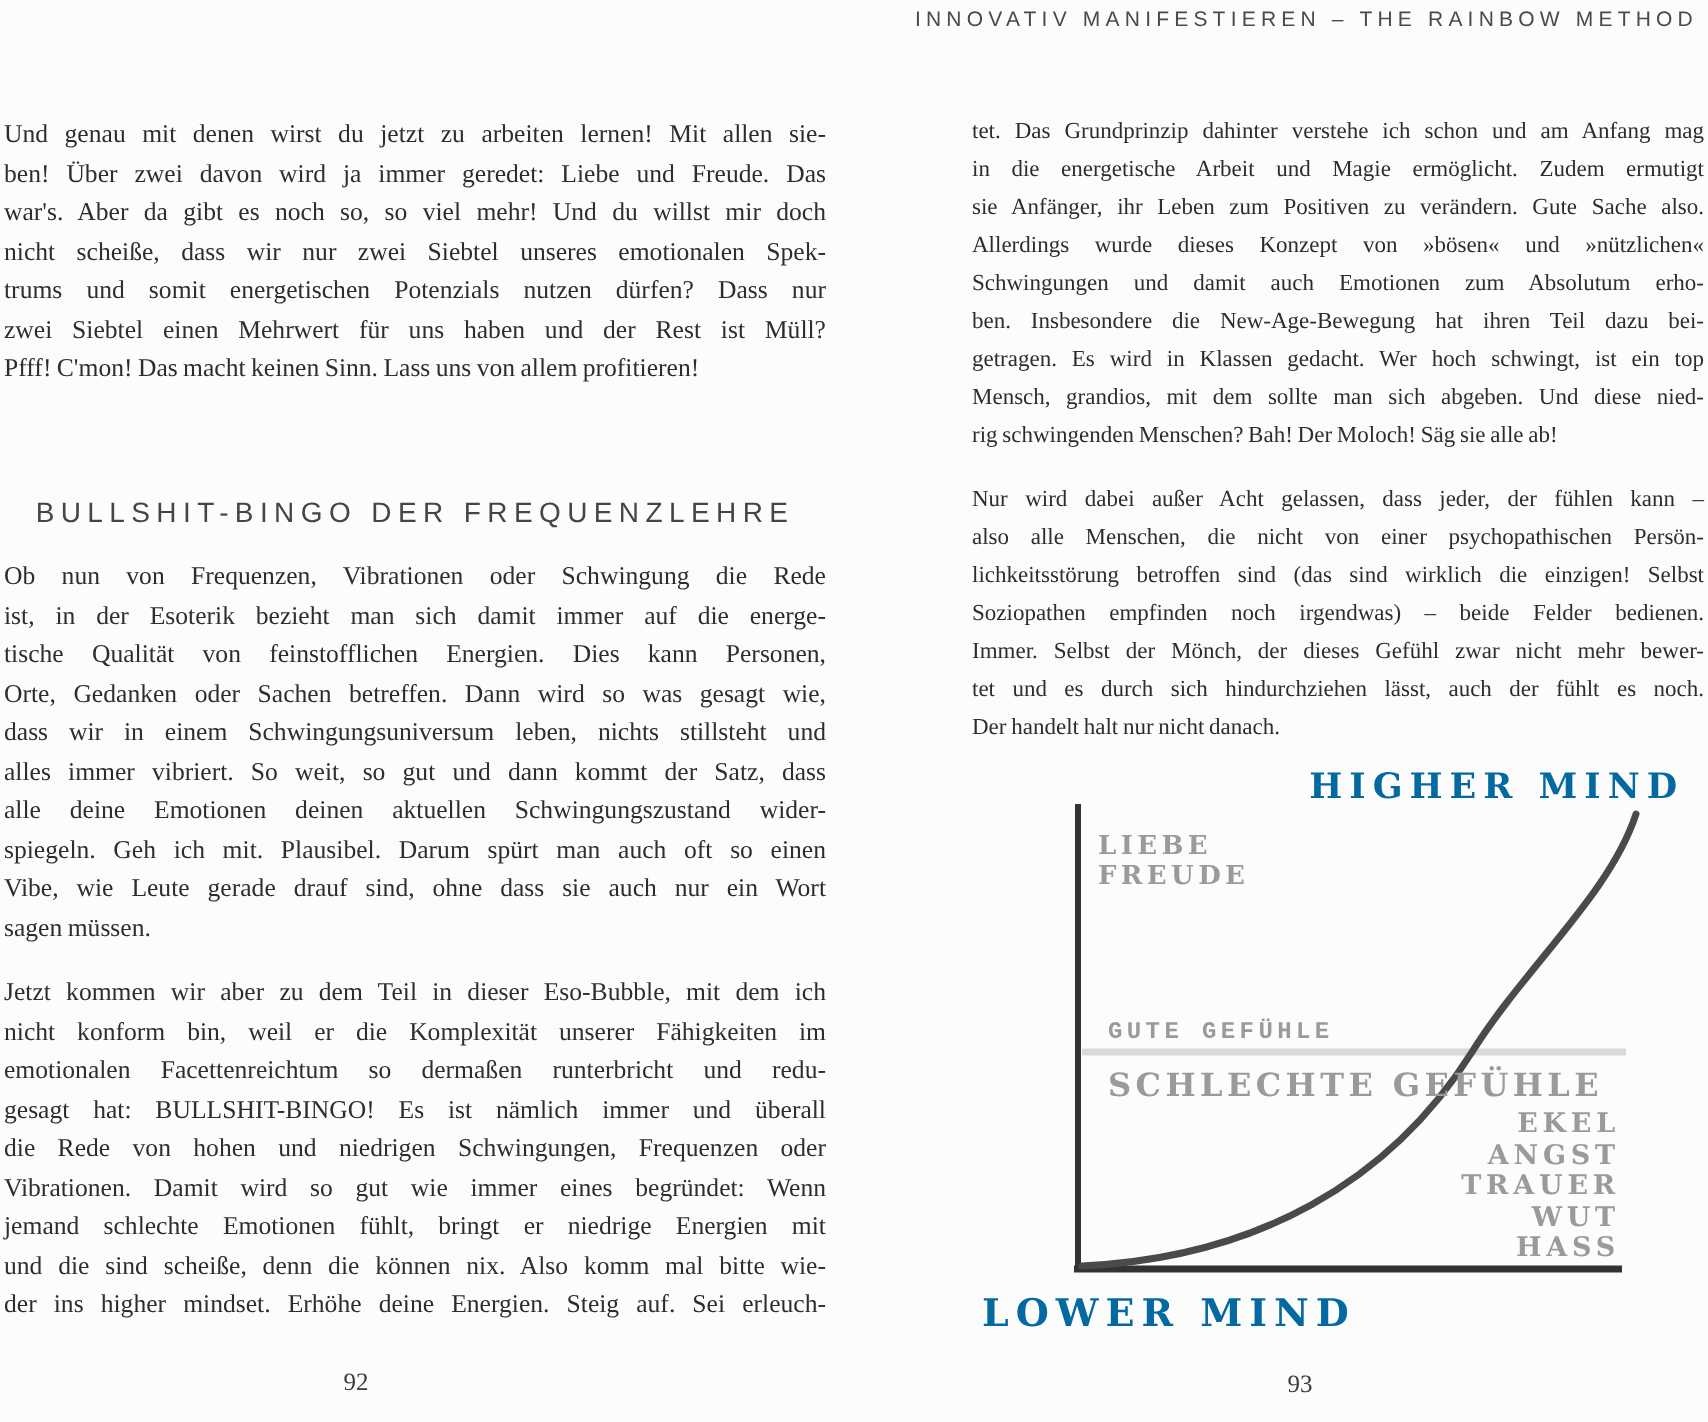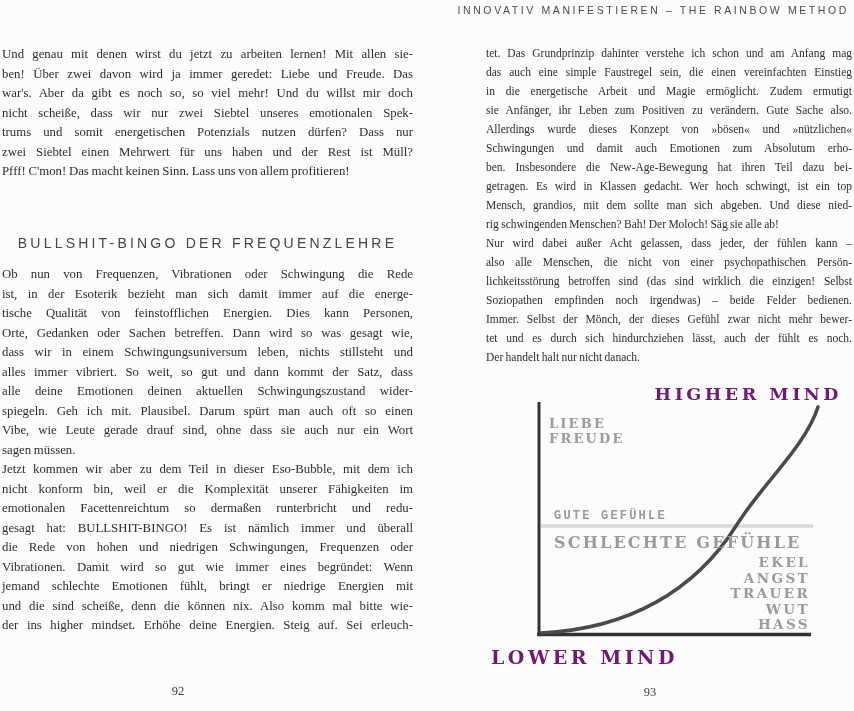--- a/index.html
+++ b/index.html
@@ -15,38 +15,38 @@
     position:absolute;top:4px;right:5px;
     font-family:"Liberation Sans", sans-serif;
     font-size:10.5px;letter-spacing:2.6px;color:#4a4a4a;
     white-space:nowrap;
   }
 
   
   .col{position:absolute;color:#2d2d2d;}
   .col-left{left:2px;top:45px;width:411px;font-size:12.8px;line-height:19.5px;}
   .col-right{left:486px;top:44px;width:366px;font-size:11.5px;line-height:19px;}
-  .para{word-spacing:-0.5px;}
+  .para{word-spacing:-0.5px;margin-top:13px;}
   .para > div{text-align:justify;text-align-last:justify;}
   .para > div:last-child{text-align-last:left;}
   .para.justify-last > div:last-child{text-align-last:justify;}
 
   .section-heading{
     margin:52px 0 12px 0;
     font-family:"Liberation Sans", sans-serif;
     font-weight:normal;
     font-size:14px;letter-spacing:3.2px;color:#454545;
     text-align:center;white-space:nowrap;
   }
 
   
   .chart{position:absolute;left:483px;top:383px;width:370px;height:292px;}
   .chart svg{position:absolute;left:0;top:0;}
   .chart-label{position:absolute;font-family:"DejaVu Serif", serif;font-weight:bold;white-space:nowrap;}
-  .lbl-dark{color:#701a75;}
+  .lbl-dark{color:#0369a1;}
   .lbl-gray{color:#9a9a9a;}
   .higher-mind{top:1px;right:11px;font-size:17.5px;letter-spacing:3.5px;}
   .lower-mind{top:263px;left:8px;font-size:19px;letter-spacing:3.5px;}
   .high-emotions{left:66px;top:34px;font-size:13px;line-height:14.5px;letter-spacing:2.2px;}
   .gute{left:71px;top:126px;font-size:12px;letter-spacing:2.2px;font-family:Liberation Mono, monospace;}
   .schlechte{left:71px;top:150px;font-size:16px;letter-spacing:2.2px;}
   .low-emotions{right:43px;top:172px;font-size:13.5px;line-height:15.6px;letter-spacing:2.4px;text-align:right;}
 
   
   .page-number{
@@ -95,21 +95,20 @@
         <div>Vibrationen. Damit wird so gut wie immer eines begründet: Wenn</div>
         <div>jemand schlechte Emotionen fühlt, bringt er niedrige Energien mit</div>
         <div>und die sind scheiße, denn die können nix. Also komm mal bitte wie-</div>
         <div>der ins higher mindset. Erhöhe deine Energien. Steig auf. Sei erleuch-</div>
       </div>
   </div>
 
   <div class="col col-right">
     <div class="para">
         <div>tet. Das Grundprinzip dahinter verstehe ich schon und am Anfang mag</div>
-        <div>das auch eine simple Faustregel sein, die einen vereinfachten Einstieg</div>
         <div>in die energetische Arbeit und Magie ermöglicht. Zudem ermutigt</div>
         <div>sie Anfänger, ihr Leben zum Positiven zu verändern. Gute Sache also.</div>
         <div>Allerdings wurde dieses Konzept von »bösen« und »nützlichen«</div>
         <div>Schwingungen und damit auch Emotionen zum Absolutum erho-</div>
         <div>ben. Insbesondere die New-Age-Bewegung hat ihren Teil dazu bei-</div>
         <div>getragen. Es wird in Klassen gedacht. Wer hoch schwingt, ist ein top</div>
         <div>Mensch, grandios, mit dem sollte man sich abgeben. Und diese nied-</div>
         <div>rig schwingenden Menschen? Bah! Der Moloch! Säg sie alle ab!</div>
       </div>
     <div class="para">

